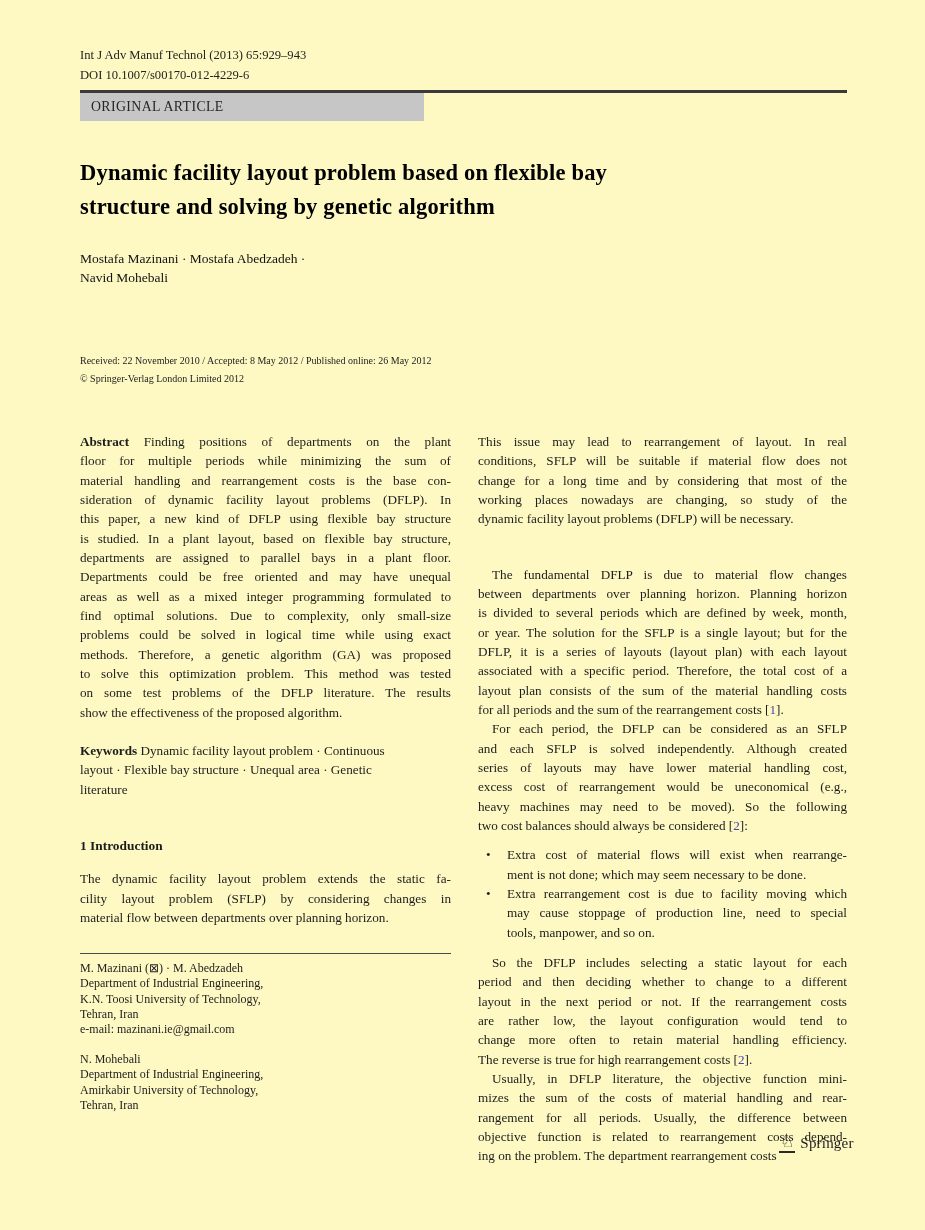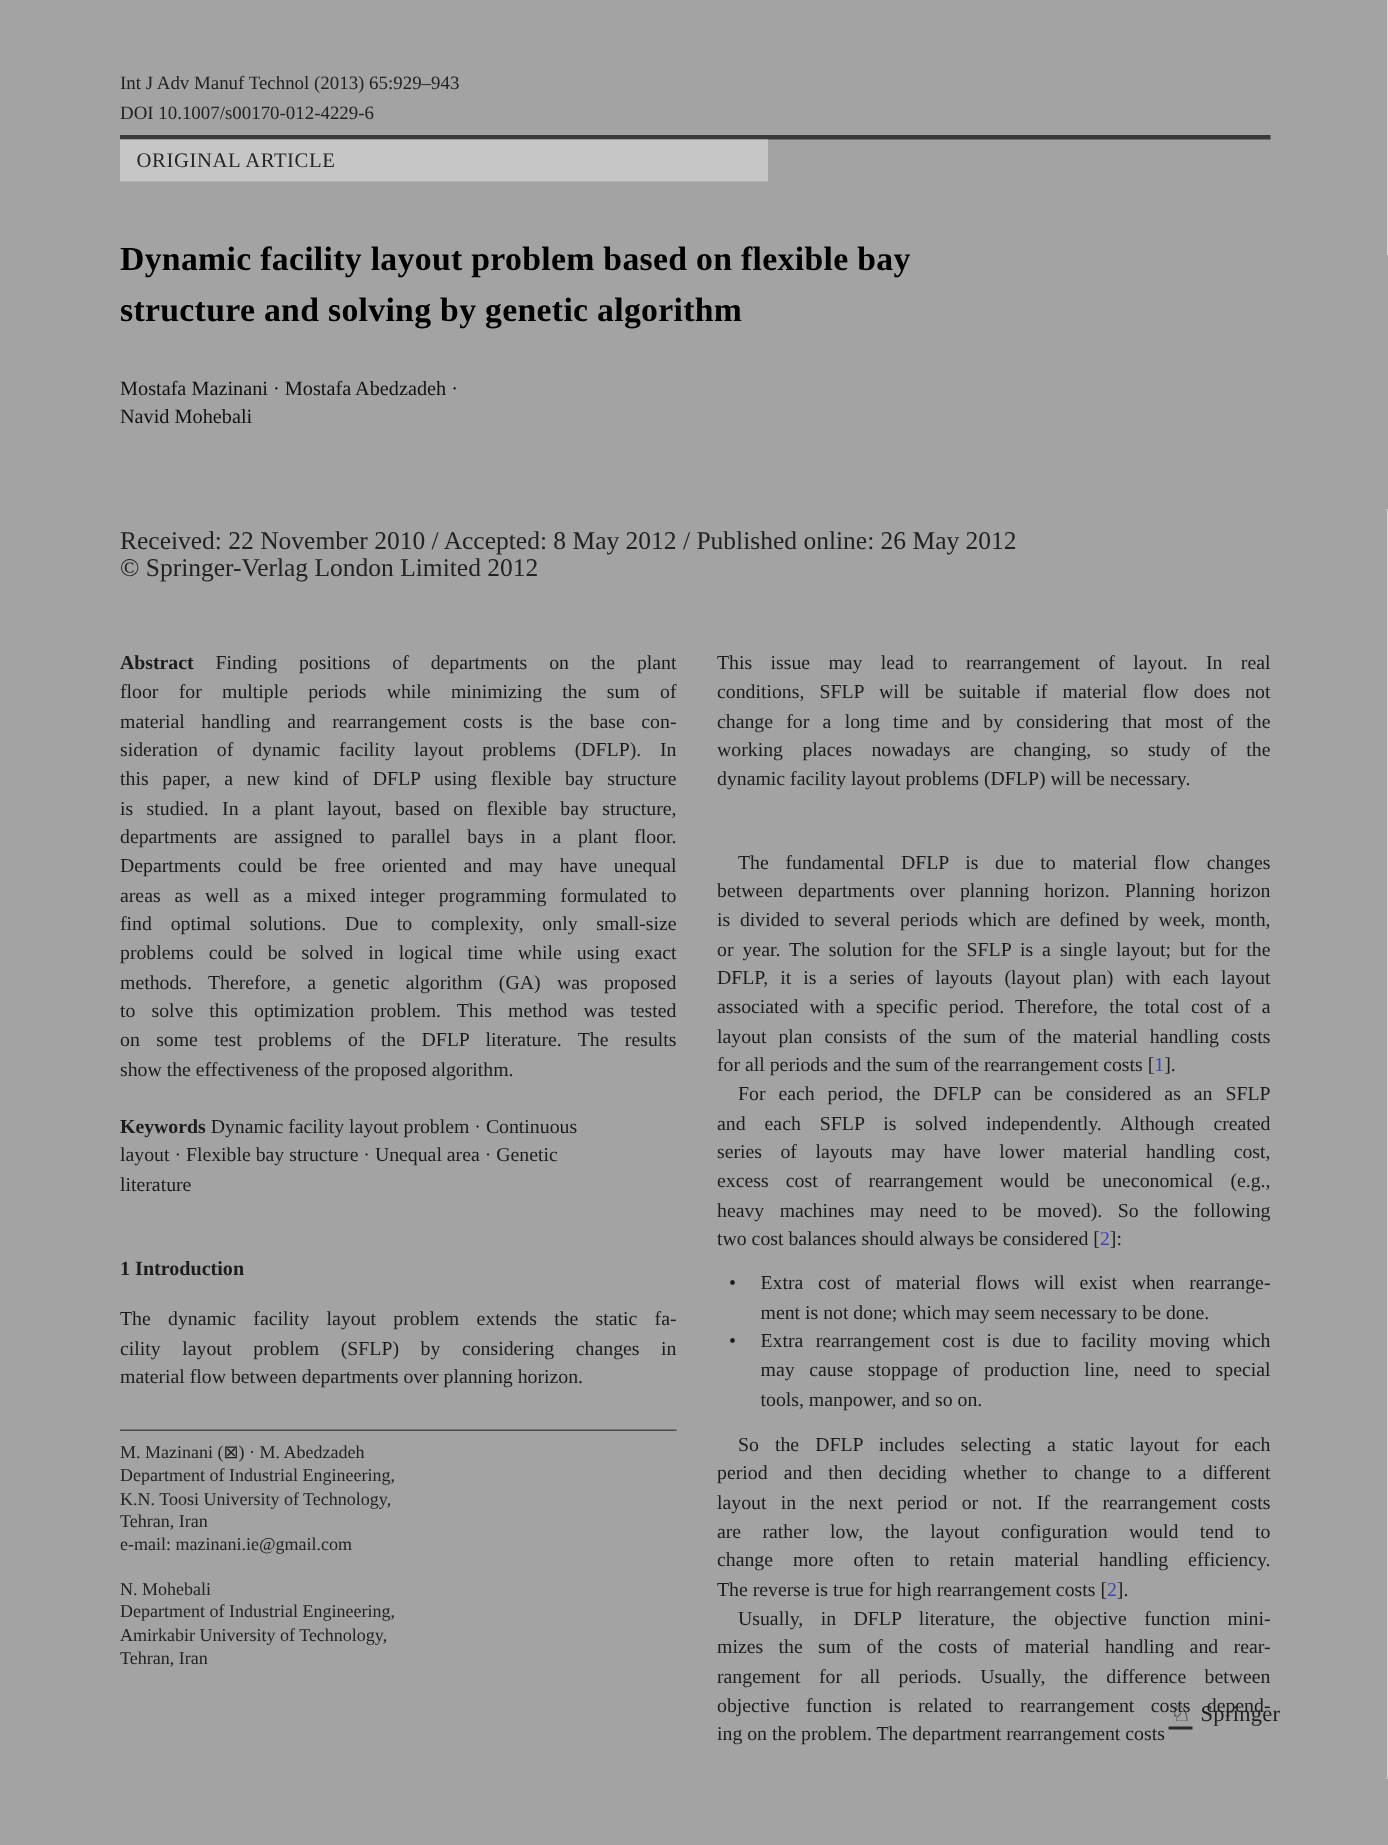--- a/index.html
+++ b/index.html
@@ -1,31 +1,31 @@
 <!DOCTYPE html>
 <html><head>
 <meta charset="utf-8">
 <style>
   html,body { margin:0; padding:0; background:#ffffff; }
   .page {
-    position:relative; width:925px; height:1230px; background:#a3a3a3;
+    position:relative; width:925px; height:1230px; background:#fef9c3;
     font-family:"Liberation Serif", serif; color:#1b1b1b; overflow:hidden;
   }
   
   .jhead { position:absolute; left:80px; top:45px; font-size:12.6px; line-height:20px; color:#222; }
   .toprule { position:absolute; left:80px; top:90px; width:767px; height:3px; background:#3a3a3a; }
   .article-type {
-    position:absolute; left:80px; top:93px; width:432px; height:28px; box-sizing:border-box;
+    position:absolute; left:80px; top:93px; width:344px; height:28px; box-sizing:border-box;
     background:#c5c6c5; color:#262626; font-size:13.8px; line-height:28px;
     padding-left:11px; letter-spacing:0.4px;
   }
   
   .title { position:absolute; left:80px; top:156px; margin:0; font-size:22.5px; font-weight:bold; line-height:33.5px; color:#000; letter-spacing:0.2px; }
   .authors { position:absolute; left:80px; top:250px; font-size:13.5px; font-weight:normal; line-height:18.5px; color:#111; }
-  .meta { position:absolute; left:80px; top:352px; font-size:17px; line-height:17.5px; color:#222; }
+  .meta { position:absolute; left:80px; top:352px; font-size:10px; line-height:17.5px; color:#222; }
   
   .col { position:absolute; top:432px; font-size:13.2px; line-height:19.33px; color:#1c1c1c; }
   .col-left  { left:80px;  width:371px; }
   .col-right { left:478px; width:369px; }
   .ln { text-align:justify; text-align-last:justify; }
   .no-just .ln { text-align:left; text-align-last:left; }
   .para { margin:0; }
   .kw { margin-top:19px; }
   .sec-head { margin-top:37px; font-weight:bold; font-size:13.4px; }
   .intro-para { margin-top:14px; }

